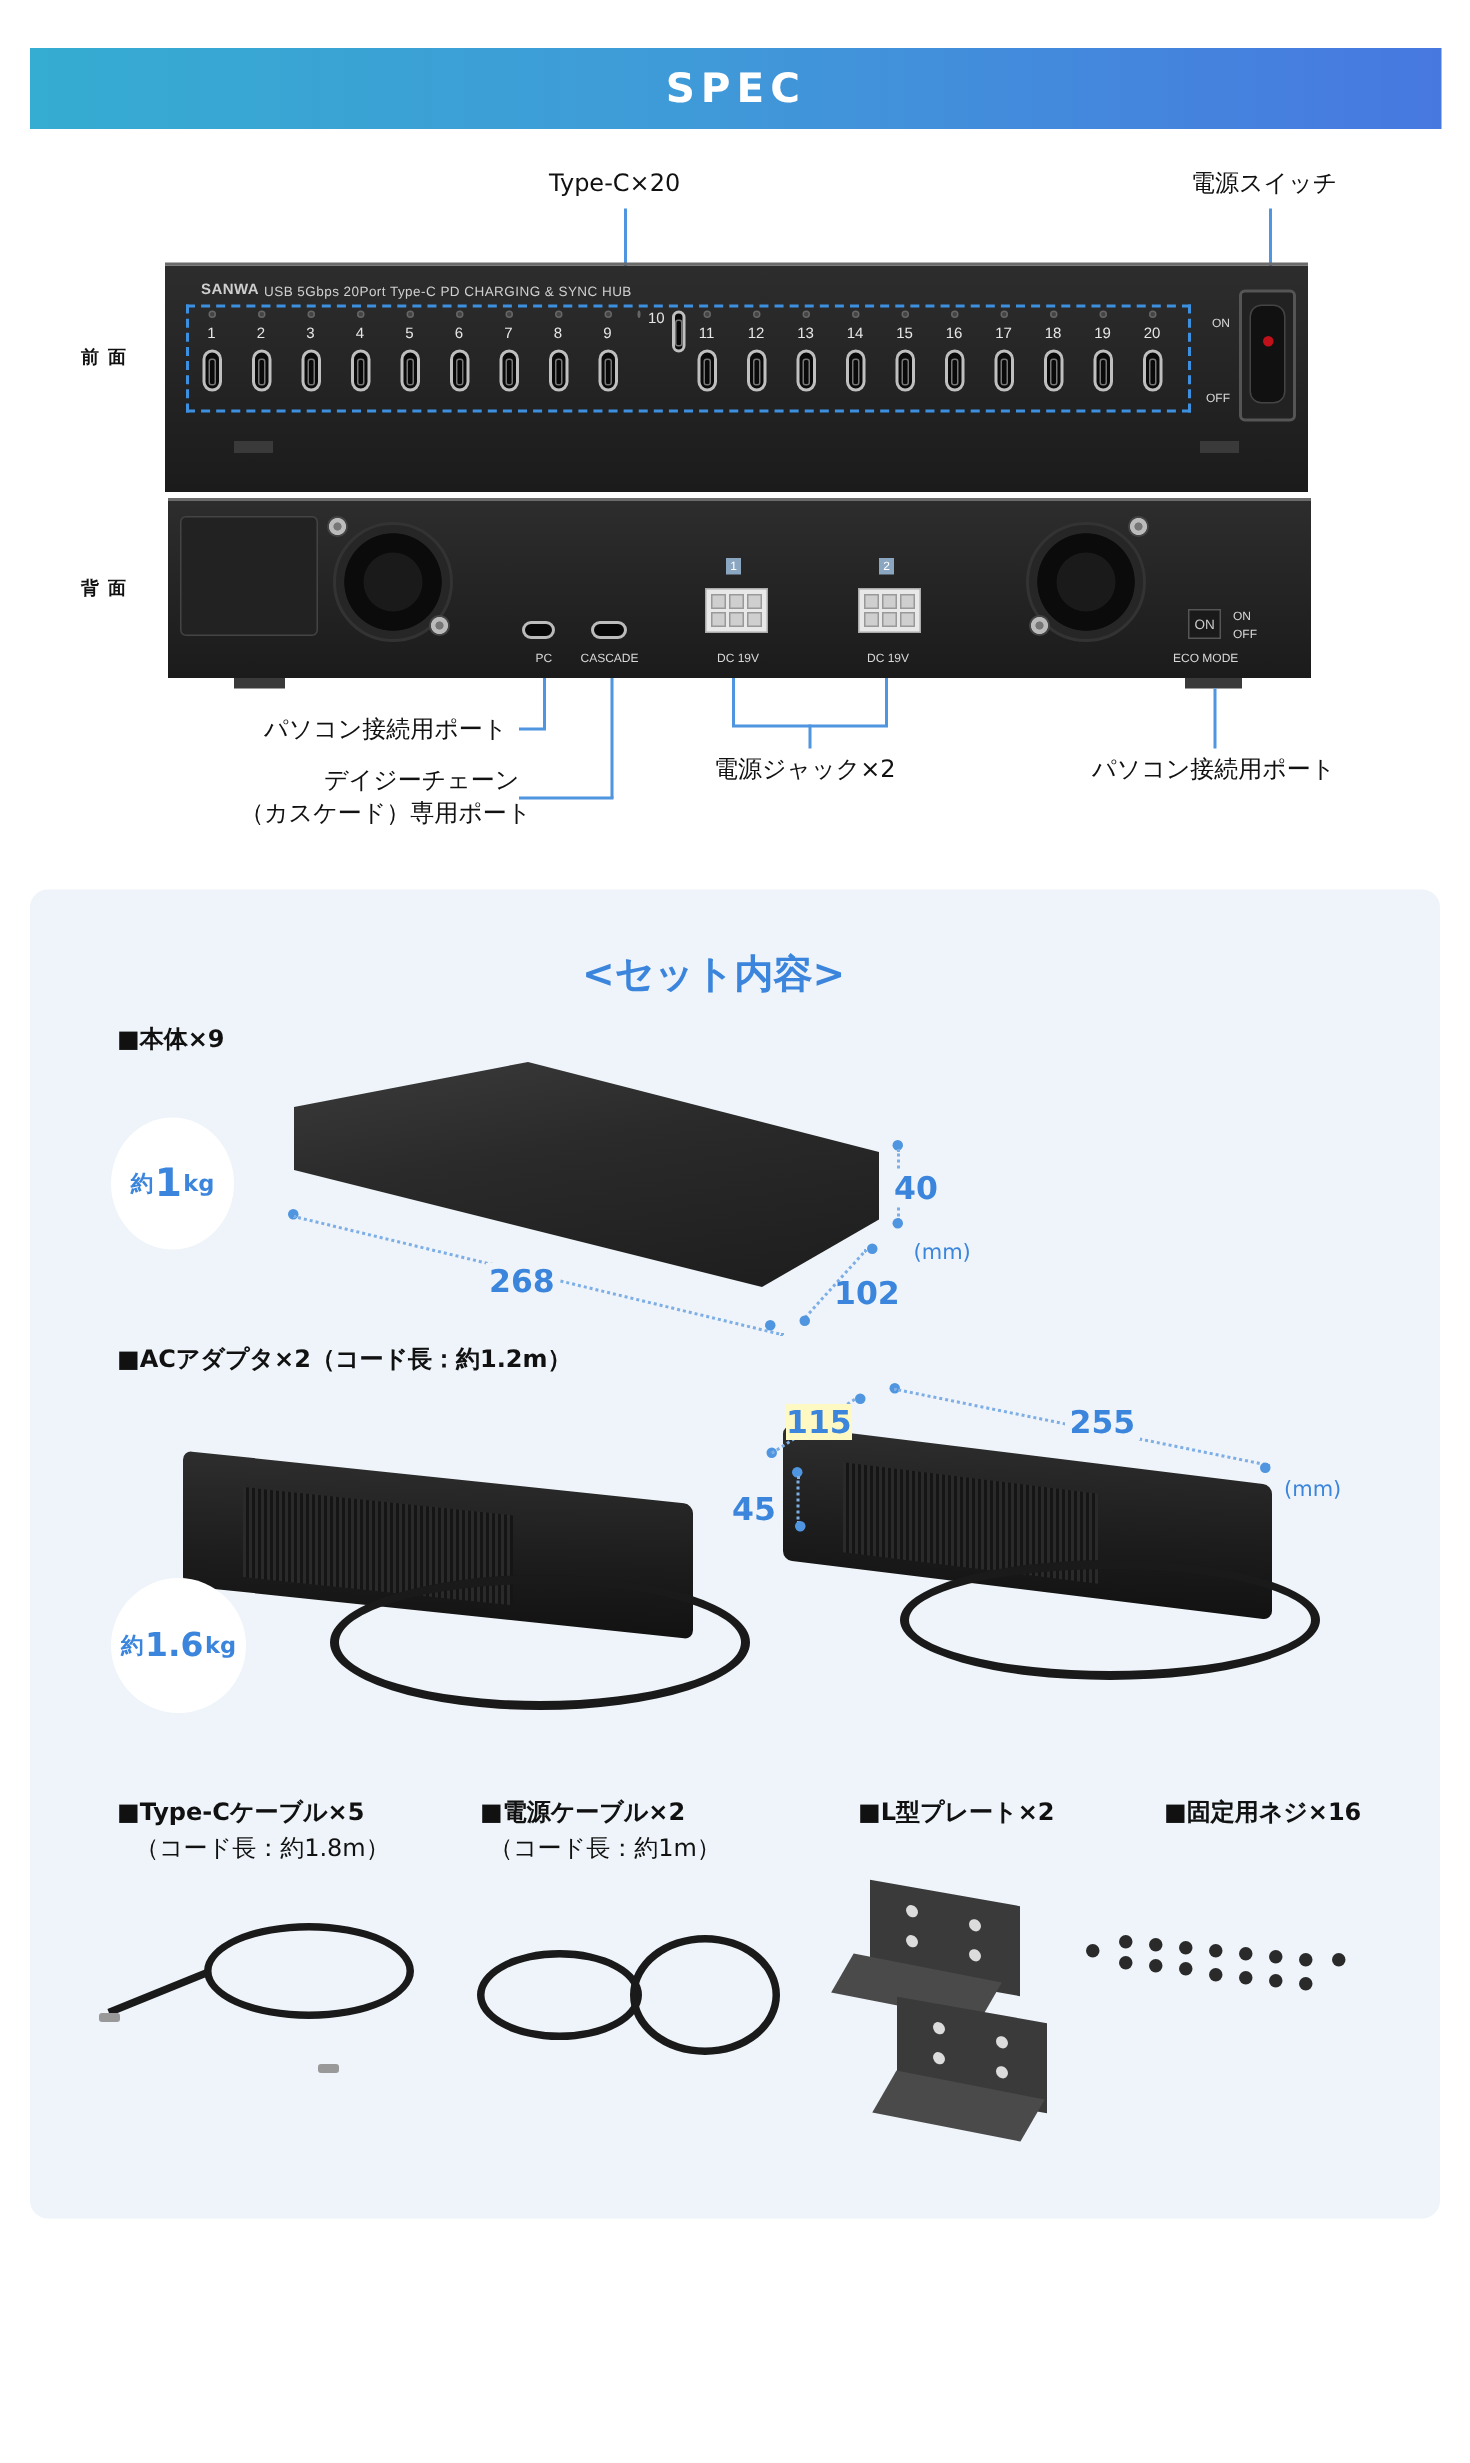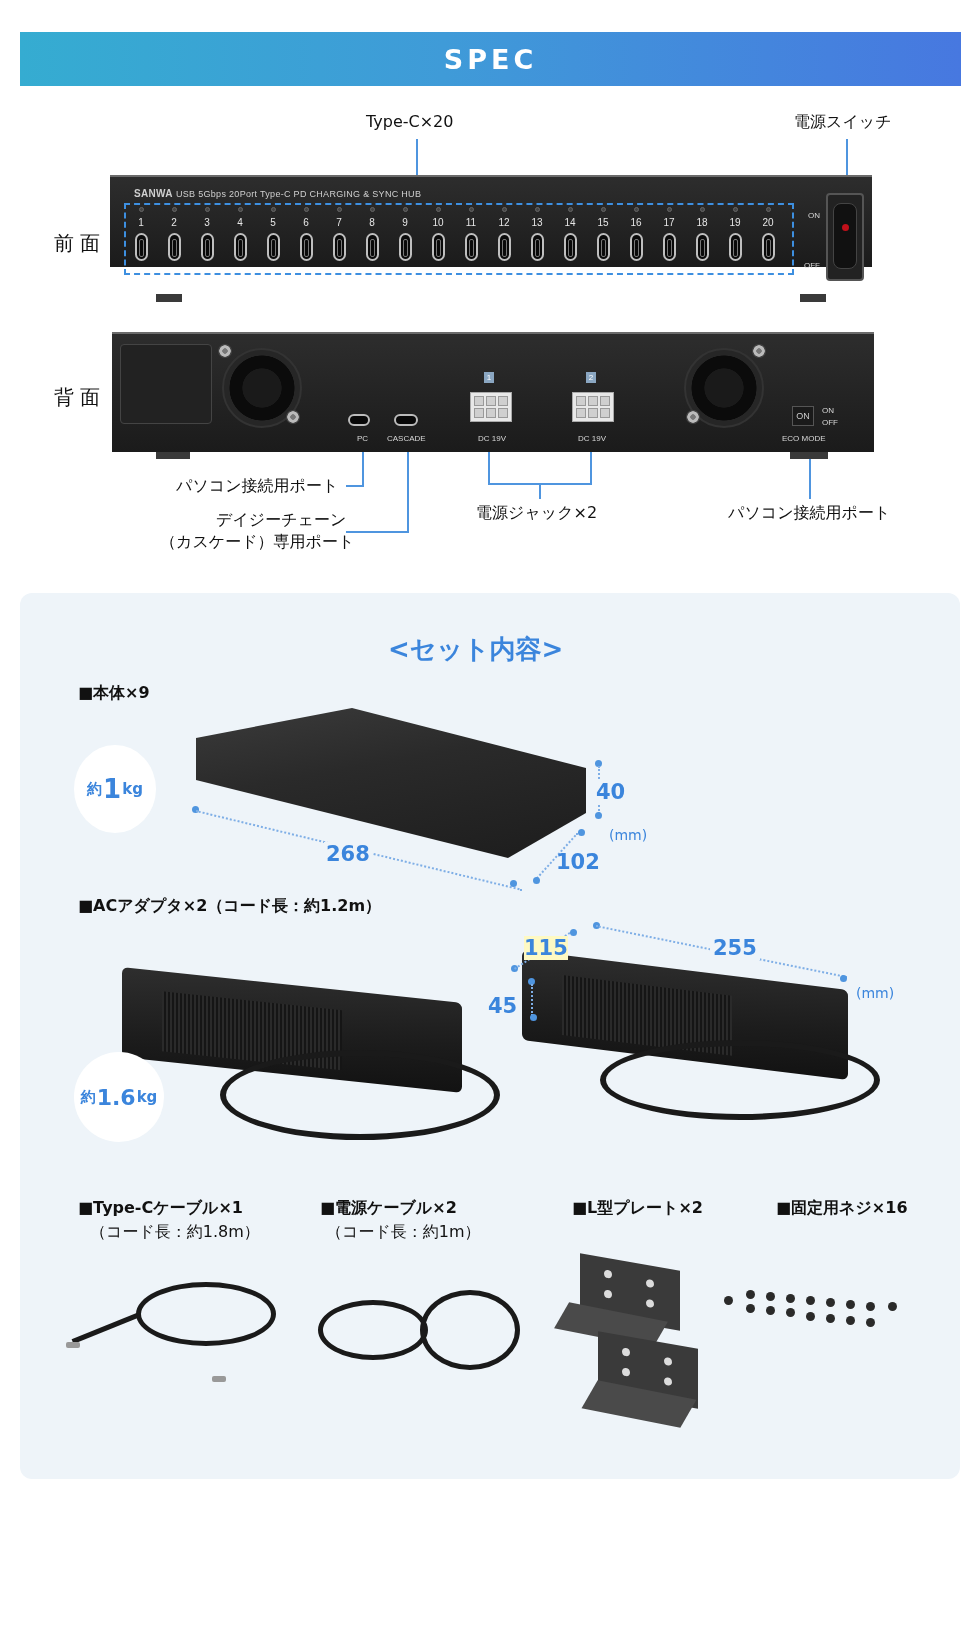--- a/index.html
+++ b/index.html
@@ -1,21 +1,21 @@
 <!DOCTYPE html>
 <html><head>
 <meta charset="utf-8">
 <style>
   * { box-sizing: border-box; margin: 0; padding: 0; }
   body { width: 980px; height: 1642px; background: #fff; font-family: "DejaVu Sans", sans-serif; position: relative; overflow: hidden; color: #111; }
   .abs { position: absolute; }
   .banner { left: 20px; top: 32px; width: 941px; height: 54px; background: linear-gradient(90deg, #35acd1 0%, #3f9bd8 45%, #4778e0 100%); display: flex; align-items: center; justify-content: center; }
   .banner span { color: #fff; font-family: "DejaVu Sans", sans-serif; font-weight: bold; font-size: 27px; letter-spacing: 4px; }
   .label { font-size: 16px; color: #111; white-space: nowrap; }
-  .side-label { font-size: 20px; font-weight: normal; letter-spacing: 6px; }
+  .side-label { font-size: 12px; font-weight: bold; letter-spacing: 6px; }
   .line { background: #4f95df; }
   .dash-box { border: 2px dashed #3d8fe0; }
   
   .device { background: linear-gradient(180deg, #2d2d2d 0%, #1b1b1b 100%); border-top: 2px solid #6b6b6b; }
   .foot { background: #3a3a3a; }
   .brand { color: #cfcfcf; font-family: "Liberation Sans", sans-serif; font-size: 9px; letter-spacing: 0.3px; }
   .port-num { color: #e6e6e6; font-family: "Liberation Sans", sans-serif; font-size: 10px; width: 26px; text-align: center; }
   .usbc { width: 13px; height: 28px; border: 2px solid #bfbfbf; border-radius: 7px; background: #0a0a0a; }
   .usbc::after { content: ""; display: block; margin: 4px auto; width: 3px; height: 16px; border: 1px solid #777; border-radius: 2px; }
   .led { width: 5px; height: 5px; border-radius: 50%; background: #444; border: 1px solid #666; }
@@ -54,21 +54,21 @@
   <span>SPEC</span>
 </div>
 
 <div class="abs label" style="left:366px; top:112px;">Type-C×20</div>
 <div class="abs line" style="left:416px; top:139px; width:2px; height:64px;"></div>
 <div class="abs label" style="left:794px; top:112px;">電源スイッチ</div>
 <div class="abs line" style="left:846px; top:139px; width:2px; height:80px;"></div>
 
 <div class="abs side-label" style="left:54px; top:230px;">前面</div>
 
-<div class="abs device" style="left:110px; top:175px; width:762px; height:92px;">
+<div class="abs device" style="left:110px; top:175px; width:762px; height:153px;">
   <div class="abs brand" style="left:24px; top:11px; font-weight:bold; font-size:10px;">SANWA</div>
   <div class="abs brand" style="left:66px; top:12px;">USB 5Gbps 20Port Type-C PD CHARGING &amp; SYNC HUB</div>
   <div class="abs dash-box" style="left:14px; top:26px; width:670px; height:72px;"></div>
   <div class="abs" style="left:18px; top:30px; display:flex; gap:7px;">
 
     <div class="port" style="width:26px;display:flex;flex-direction:column;align-items:center;gap:5px;">
         <div class="led"></div>
         <div class="port-num">1</div>
         <div class="usbc"></div>
       </div>
@@ -105,21 +105,21 @@
     <div class="port" style="width:26px;display:flex;flex-direction:column;align-items:center;gap:5px;">
         <div class="led"></div>
         <div class="port-num">8</div>
         <div class="usbc"></div>
       </div>
     <div class="port" style="width:26px;display:flex;flex-direction:column;align-items:center;gap:5px;">
         <div class="led"></div>
         <div class="port-num">9</div>
         <div class="usbc"></div>
       </div>
-    <div class="port" style="width:26px;display:flex;flex-direction:column;align-items:center;gap:5px;">
+    <div class="port" style="width:26px;display:flex;flex-direction:row;gap:5px;">
         <div class="led"></div>
         <div class="port-num">10</div>
         <div class="usbc"></div>
       </div>
     <div class="port" style="width:26px;display:flex;flex-direction:column;align-items:center;gap:5px;">
         <div class="led"></div>
         <div class="port-num">11</div>
         <div class="usbc"></div>
       </div>
     <div class="port" style="width:26px;display:flex;flex-direction:column;align-items:center;gap:5px;">
@@ -288,21 +288,21 @@
 <div class="abs dot" style="left:593px; top:922px;"></div>
 <div class="abs dotline" style="left:596px; top:925px; width:256px; transform: rotate(11.5deg);"></div>
 <div class="abs dot" style="left:840px; top:975px;"></div>
 <div class="abs dim" style="left:710px; top:936px; background:#eef4f9; padding:0 3px;">255</div>
 <div class="abs mm" style="left:856px; top:985px;">(mm)</div>
 <div class="abs dot" style="left:528px; top:978px;"></div>
 <div class="abs dotvline" style="left:531px; top:984px; height:32px;"></div>
 <div class="abs dot" style="left:530px; top:1014px;"></div>
 <div class="abs dim" style="left:488px; top:994px; background:#eef4f9;">45</div>
 
-<div class="abs item-title" style="left:78px; top:1198px; font-weight:bold;">■Type-Cケーブル×1</div>
+<div class="abs item-title" style="left:78px; top:1198px; font-weight:bold;">■Type-Cケーブル×5</div>
 <div class="abs item-title" style="left:90px; top:1222px;">（コード長：約1.8m）</div>
 <div class="abs item-title" style="left:320px; top:1198px; font-weight:bold;">■電源ケーブル×2</div>
 <div class="abs item-title" style="left:326px; top:1222px;">（コード長：約1m）</div>
 <div class="abs item-title" style="left:572px; top:1198px; font-weight:bold;">■L型プレート×2</div>
 <div class="abs item-title" style="left:776px; top:1198px; font-weight:bold;">■固定用ネジ×16</div>
 
 <div class="abs cable" style="left:136px; top:1282px; width:140px; height:64px; border-width:5px;"></div>
 <div class="abs" style="left:70px; top:1326px; width:70px; height:5px; background:#1a1a1a; transform: rotate(-22deg);"></div>
 <div class="abs" style="left:66px; top:1342px; width:14px; height:6px; background:#999; border-radius:2px;"></div>
 <div class="abs" style="left:212px; top:1376px; width:14px; height:6px; background:#999; border-radius:2px;"></div>

